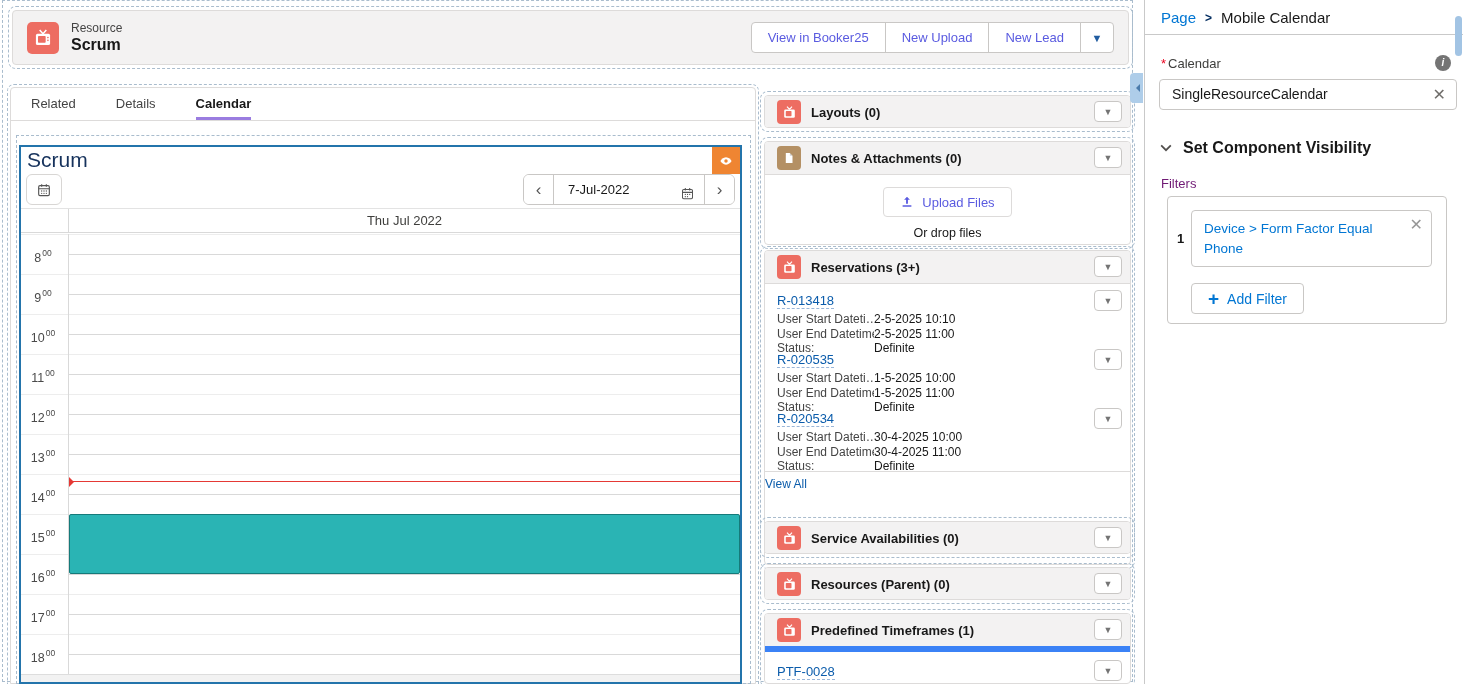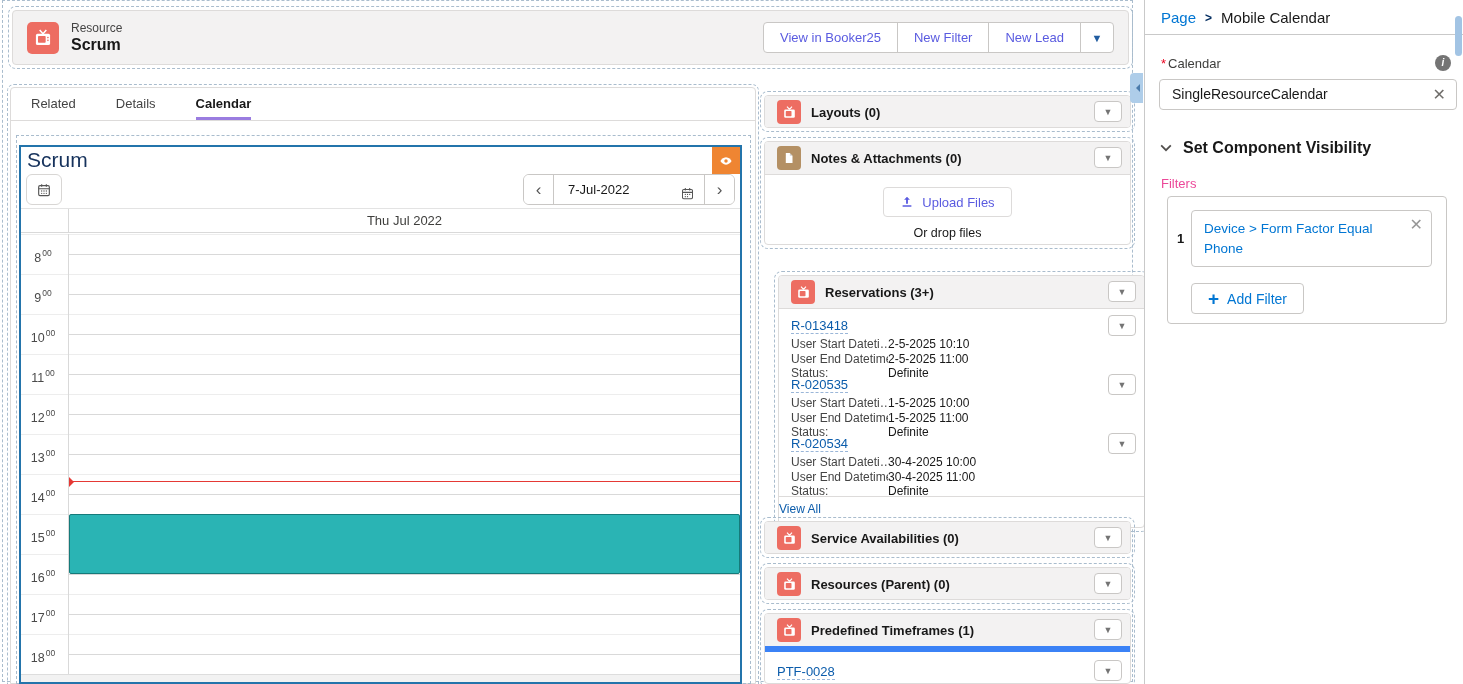--- a/index.html
+++ b/index.html
@@ -104,21 +104,21 @@
   #props-divider { position:absolute; left:0; right:0; top:34px; border-top:1px solid #c9c9c9; }
   #field-label-row { position:absolute; left:16px; top:56px; font-size:13px; color:#3e3e3c; }
   #field-label-row .req { color:#ea001e; margin-right:2px; }
   #info-icon { position:absolute; right:12px; top:55px; width:16px; height:16px; border-radius:50%; background:#747474;
                color:#fff; font-size:10px; font-weight:bold; font-style:italic; text-align:center; line-height:16px; cursor:pointer; }
   #calendar-input { position:absolute; left:14px; right:6px; top:79px; height:31px; border:1px solid #c9c7c5; border-radius:4px;
                     font-size:14px; color:#181818; line-height:29px; padding-left:12px; cursor:text; }
   #calendar-input .clear-x { position:absolute; right:10px; top:0; font-size:16px; color:#706e6b; cursor:pointer; }
   #visibility-header { position:absolute; left:14px; top:139px; display:flex; align-items:center; gap:10px; cursor:pointer; }
   #visibility-header .vh-text { font-size:16px; font-weight:600; color:#181818; }
-  #filters-label { position:absolute; left:16px; top:176px; font-size:13px; color:#ec4899; }
+  #filters-label { position:absolute; left:16px; top:176px; font-size:13px; color:#701a75; }
   #filter-box { position:absolute; left:22px; top:196px; width:280px; height:128px; border:1px solid #c9c7c5; border-radius:4px; }
   #filter-number { position:absolute; left:9px; top:34px; font-size:13px; font-weight:bold; color:#181818; }
   #filter-btn { position:absolute; left:23px; top:13px; width:241px; height:57px; border:1px solid #c9c7c5; border-radius:4px;
                 padding:8px 26px 0 12px; font-size:13.5px; line-height:20px; color:#0176d3; cursor:pointer; }
   #filter-btn .remove-x { position:absolute; right:8px; top:4px; font-size:16px; color:#979797; cursor:pointer; }
   #add-filter-btn { position:absolute; left:23px; top:86px; width:113px; height:31px; border:1px solid #c9c7c5; border-radius:4px;
                     display:flex; align-items:center; justify-content:center; gap:8px; color:#0176d3; font-size:14px; cursor:pointer; background:#fff; }
   #add-filter-btn .plus { font-size:19px; font-weight:bold; line-height:19px; }
 
   
@@ -144,21 +144,21 @@
         <circle cx="17.9" cy="11.5" r="1" fill="#ed6d62"></circle>
         <circle cx="17.9" cy="14.8" r="1" fill="#ed6d62"></circle>
       </svg>
     </div>
     <div id="header-text">
       <div class="obj-label">Resource</div>
       <div class="rec-name">Scrum</div>
     </div>
     <div id="header-actions">
       <div class="hdr-btn">View in Booker25</div>
-      <div class="hdr-btn">New Filter</div>
+      <div class="hdr-btn">New Upload</div>
       <div class="hdr-btn">New Lead</div>
       <div class="hdr-btn caret-btn">
           <span class="caret-glyph">▼</span>
         </div>
     </div>
   </div>
 
   <div id="tabs-card">
     <div id="tabs-row">
       <div class="tab">Related</div>
@@ -271,21 +271,21 @@
         <svg width="14" height="14" viewBox="0 0 24 24" fill="#5a5be0">
             <path d="M12 3l5 5h-3.4v7h-3.2V8H7z"></path>
             <path d="M4.5 17.5h15V20h-15z"></path>
           </svg>
         <span>Upload Files</span>
       </div>
       <div id="drop-text">Or drop files</div>
     </div>
   </div>
 
-  <div class="rl-card" style="top:275px;height:253px;margin-left:14px;">
+  <div class="rl-card" style="top:250px;height:315px;">
     <div class="rl-header">
       <div class="rl-icon">
         <svg width="15" height="15" viewBox="0 0 24 24">
             <path d="M8 2.5l4 4.5M16 2.5l-4 4.5" stroke="#fff" stroke-width="1.8" fill="none"></path>
             <rect x="3.5" y="7" width="17" height="13.5" rx="2" fill="#fff"></rect>
             <rect x="6" y="9.6" width="9.2" height="8.2" rx="1" fill="#ed6d62"></rect>
           </svg>
       </div>
       <div class="rl-title">Reservations (3+)</div>
       <div class="rl-caret">▼</div>

